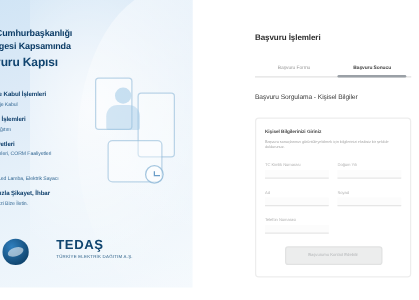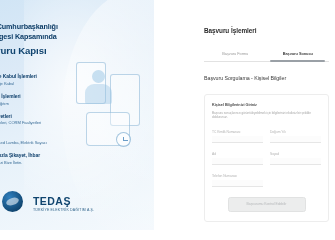--- a/index.html
+++ b/index.html
@@ -99,21 +99,21 @@
   .il-clock:before, .il-clock:after {
     content:""; position:absolute; background:rgba(80,140,190,.85);
   }
   .il-clock:before { left:6px; top:3.5px; width:1px; height:4.5px; }
   .il-clock:after  { left:6.5px; top:7px; width:4px; height:1px; }
 
   
   .logo-wrap {
     position:absolute;
     left:38px; bottom:18px;
-    display:flex; align-items:flex-end; gap:10px;
+    display:flex; align-items:flex-start; gap:22px;
   }
   .logo-mark {
     width:21px; height:21px; border-radius:50%;
     background:radial-gradient(circle at 35% 30%,#2f7fbe,#10456f 75%);
     position:relative; flex:none;
   }
   .logo-mark:after {
     content:""; position:absolute;
     left:4px; top:7px; width:13px; height:7px;
     border-radius:50%;

